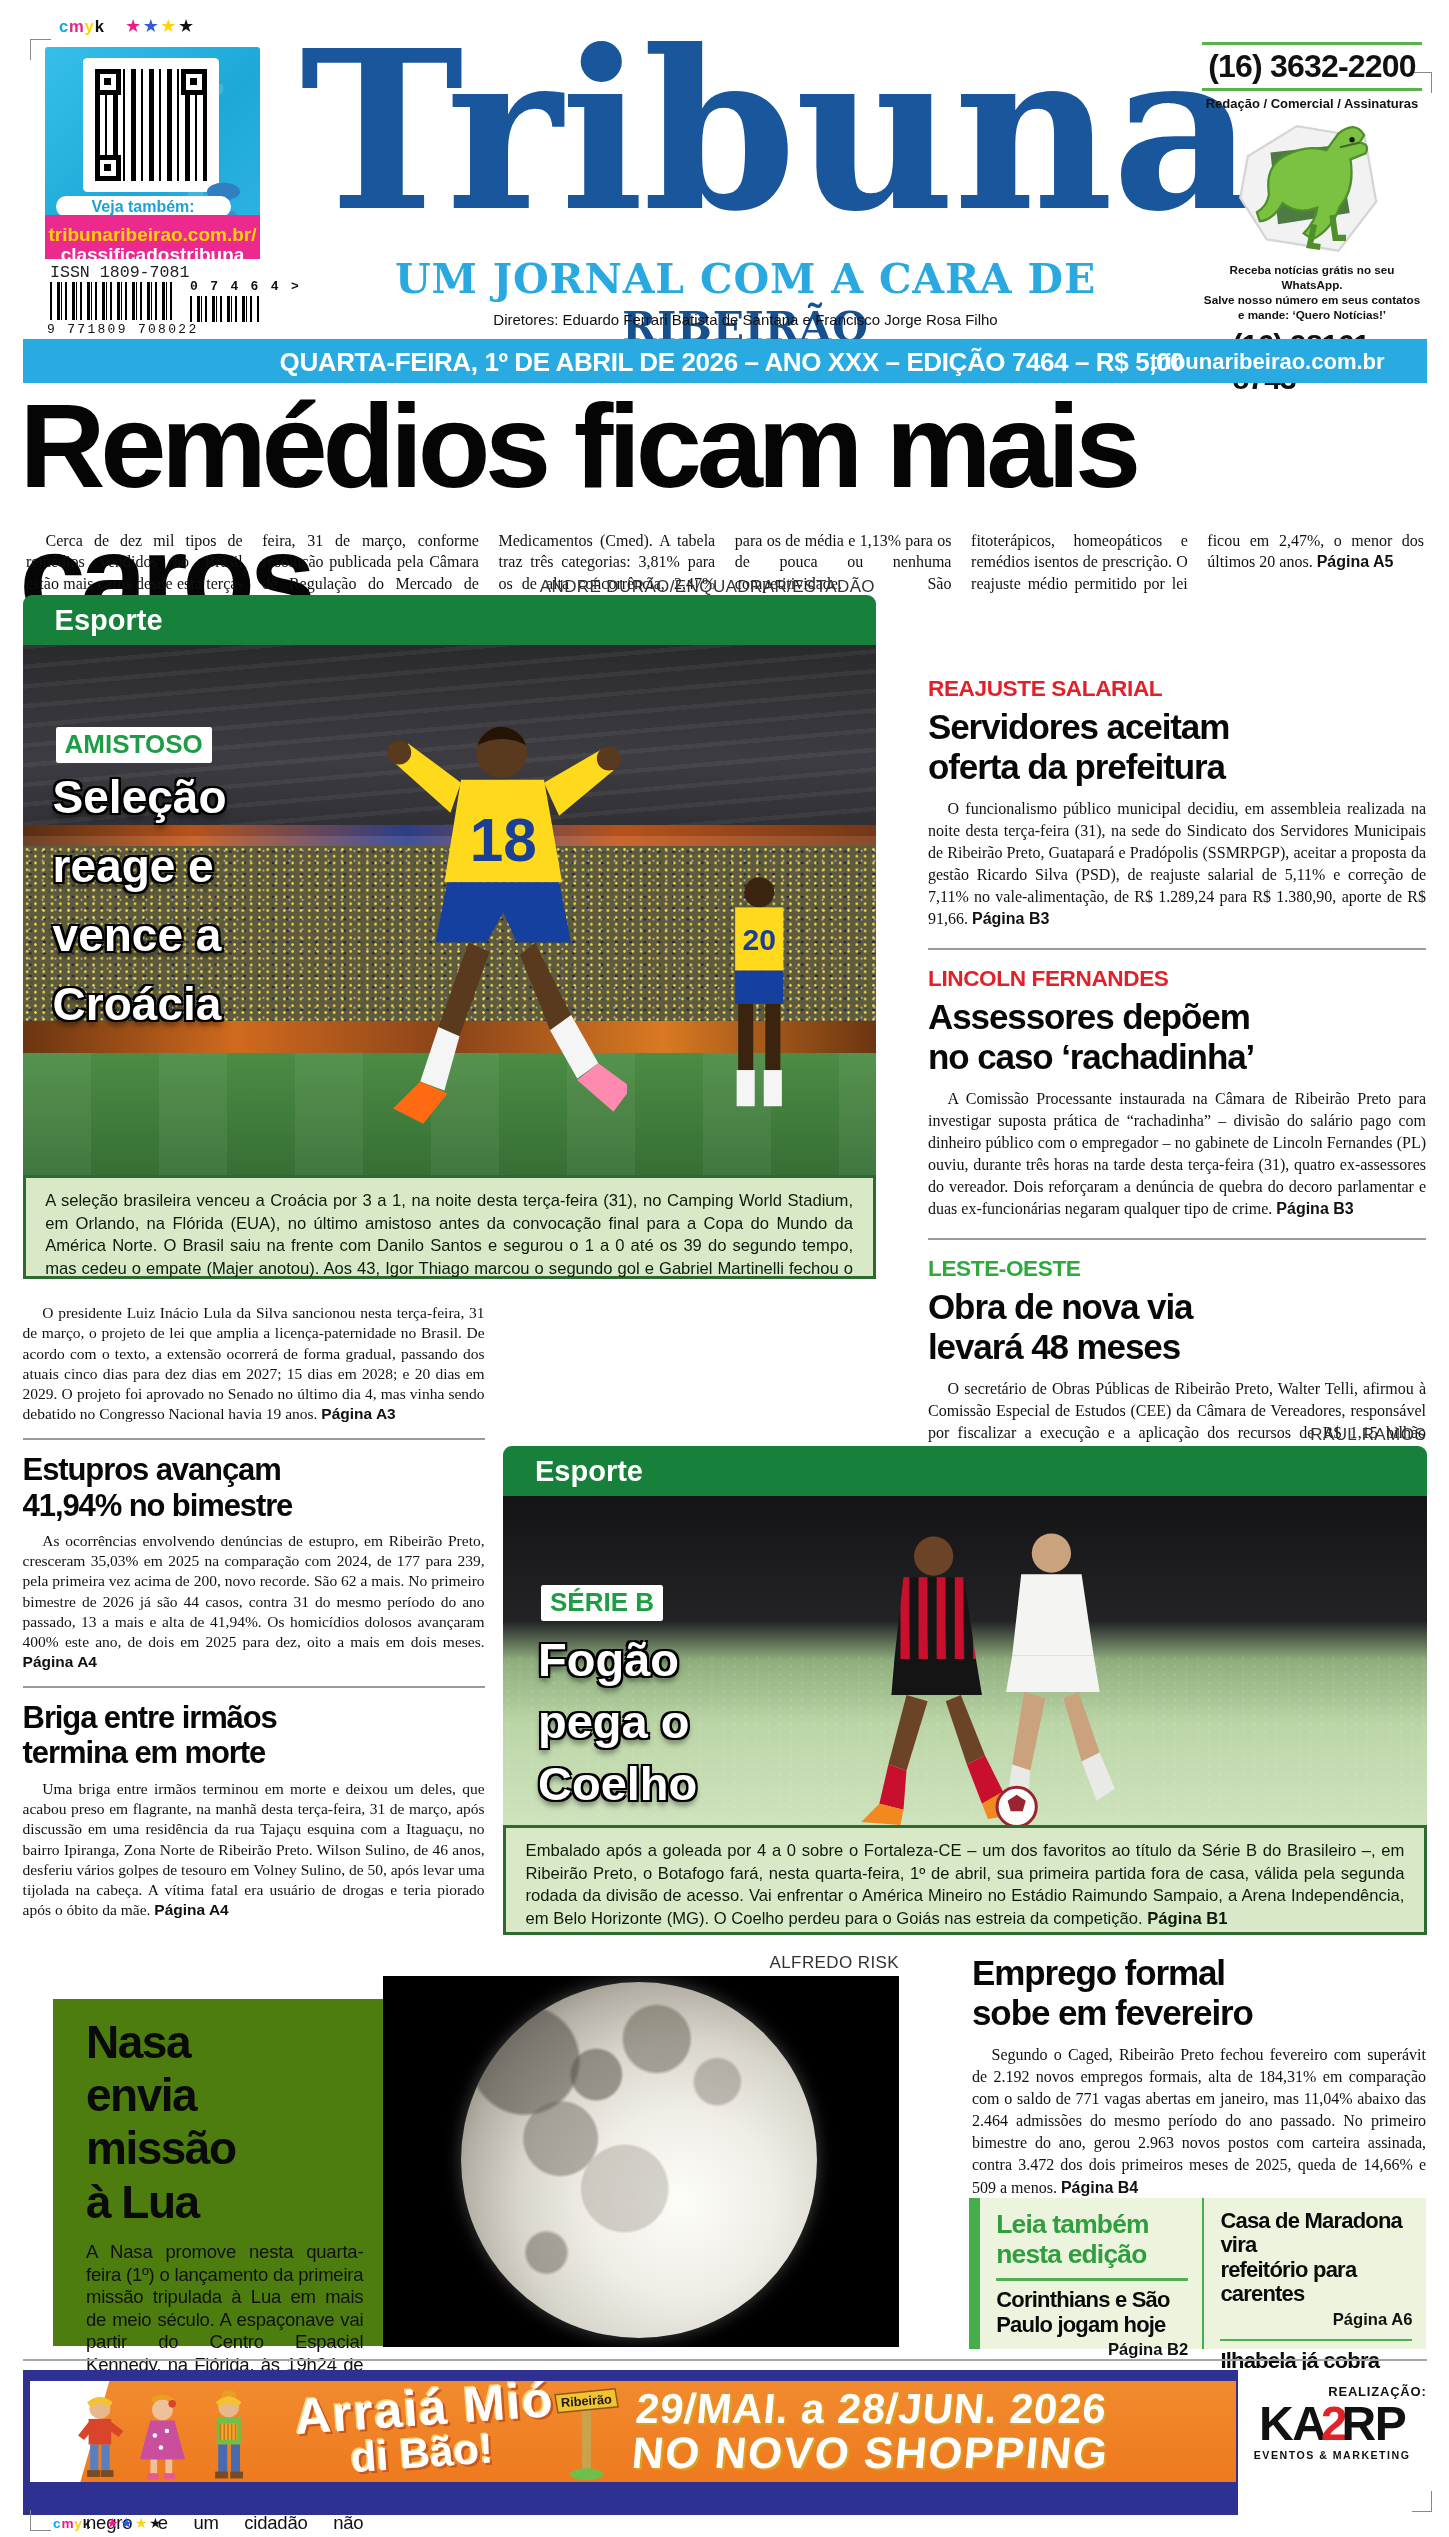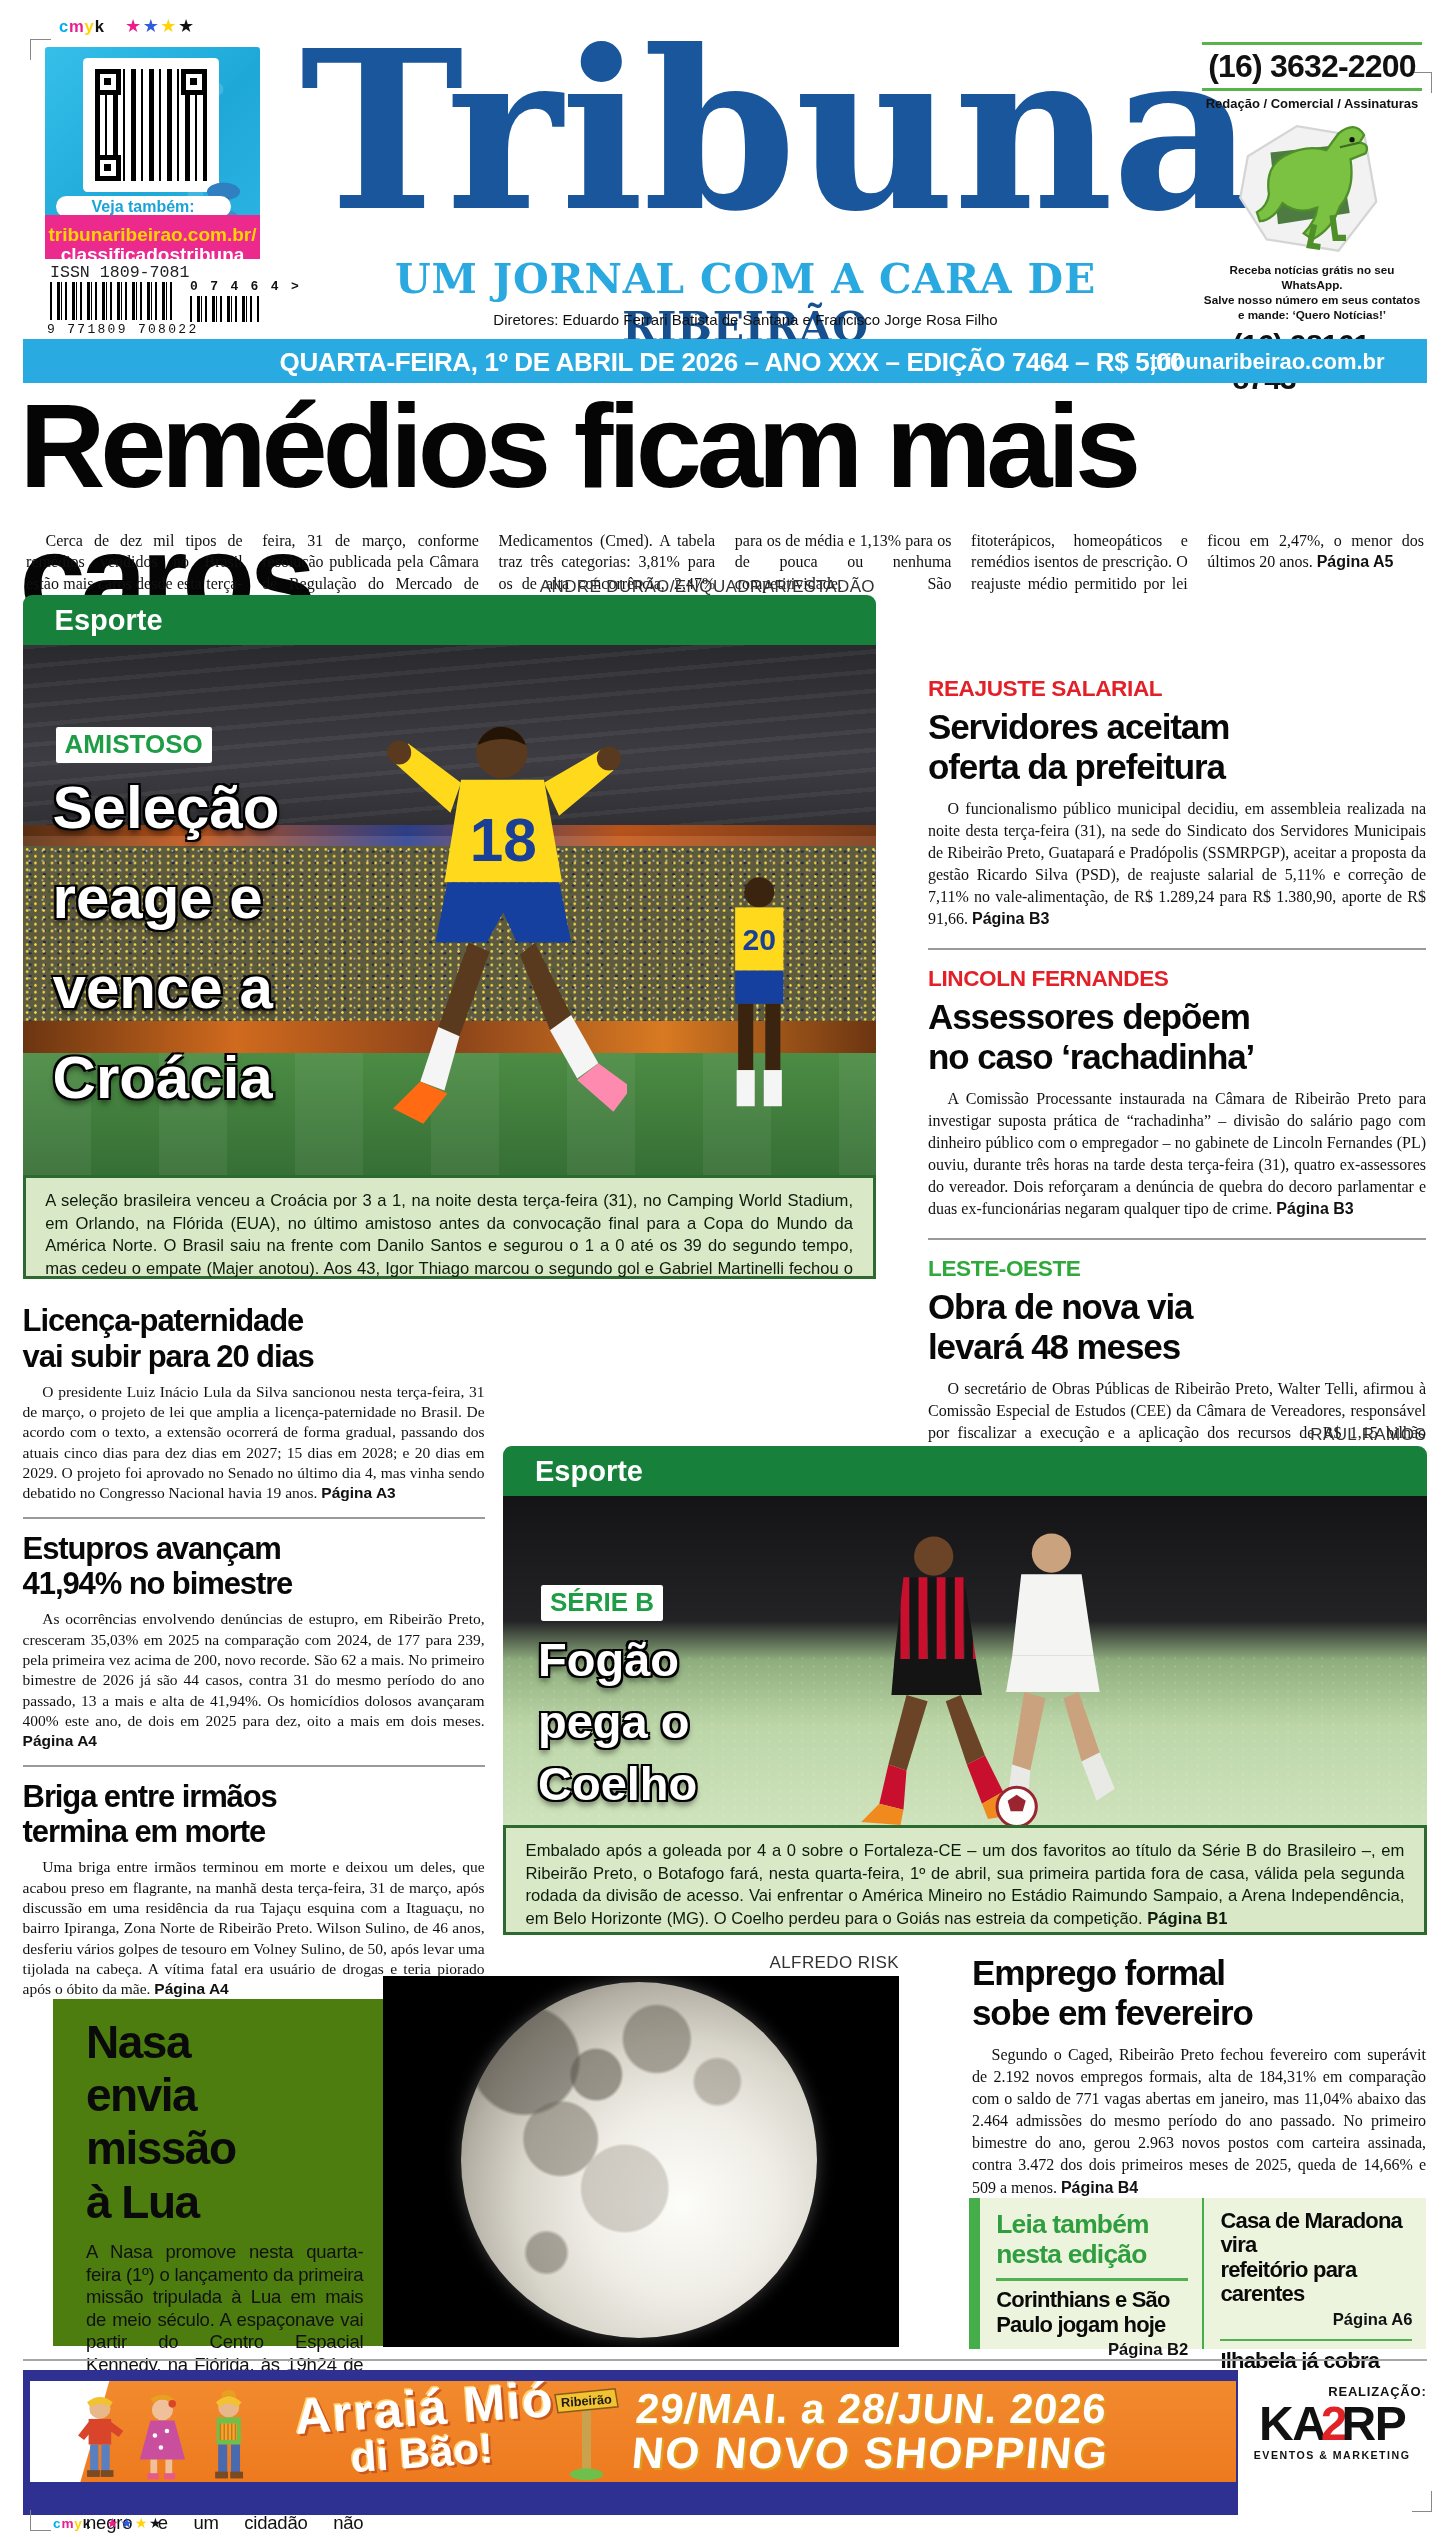--- a/index.html
+++ b/index.html
@@ -280,21 +280,21 @@
         <text x="38" y="52" font-size="20" font-weight="bold" fill="#1b3f94" text-anchor="middle">20</text>
         <rect x="22" y="66" width="32" height="22" fill="#1540a0"></rect>
         <rect x="24" y="88" width="10" height="44" fill="#3a2410"></rect>
         <rect x="42" y="88" width="10" height="44" fill="#3a2410"></rect>
         <rect x="23" y="132" width="12" height="24" fill="#f5f5f5"></rect>
         <rect x="41" y="132" width="12" height="24" fill="#f5f5f5"></rect>
       </svg>
       <div class="abs" style="left:33px;top:82px;">
         <span class="pkick">AMISTOSO</span>
       </div>
-      <div class="abs photo-head pre" style="left:30px;top:118px;font-size:60px;line-height:1.5;">Seleção
+      <div class="abs photo-head pre" style="left:30px;top:118px;font-size:46px;line-height:1.5;">Seleção
 reage e
 vence a
 Croácia</div>
     </div>
     <div class="capbox" style="height:104px;">
       <span>A seleção brasileira venceu a Croácia por 3 a 1, na noite desta terça-feira (31), no Camping World Stadium, em Orlando, na Flórida (EUA), no último amistoso antes da convocação final para a Copa do Mundo da América Norte. O Brasil saiu na frente com Danilo Santos e segurou o 1 a 0 até os 39 do segundo tempo, mas cedeu o empate (Majer anotou). Aos 43, Igor Thiago marcou o segundo gol e Gabriel Martinelli fechou o placar nos acréscimos.</span> 
     </div>
   </div>
 
   <div class="abs rcol">
@@ -359,22 +359,20 @@
 Coelho
 em MG</div>
     </div>
     <div class="capbox" style="height:110px;">
       <span>Embalado após a goleada por 4 a 0 sobre o Fortaleza-CE – um dos favoritos ao título da Série B do Brasileiro –, em Ribeirão Preto, o Botafogo fará, nesta quarta-feira, 1º de abril, sua primeira partida fora de casa, válida pela segunda rodada da divisão de acesso. Vai enfrentar o América Mineiro no Estádio Raimundo Sampaio, a Arena Independência, em Belo Horizonte (MG). O Coelho perdeu para o Goiás nas estreia da competição.</span> <b>Página B1</b>
     </div>
   </div>
 
   <div class="abs lcol">
     <article>
-      <h2 class="arth pre">Licença-paternidade
-vai subir para 20 dias</h2>
       <p class="artb"><span style="display:inline-block;width:19.6px;"></span><span>O presidente Luiz Inácio Lula da Silva sancionou nesta terça-feira, 31 de março, o projeto de lei que amplia a licença-paternidade no Brasil. De acordo com o texto, a extensão ocorrerá de forma gradual, passando dos atuais cinco dias para dez dias em 2027; 15 dias em 2028; e 20 dias em 2029. O projeto foi aprovado no Senado no último dia 4, mas vinha sendo debatido no Congresso Nacional havia 19 anos.</span> <b class="pageref">Página A3</b></p>
     </article>
     <div class="divider"></div>
     <article>
       <h2 class="arth pre">Estupros avançam
 41,94% no bimestre</h2>
       <p class="artb"><span style="display:inline-block;width:19.6px;"></span><span>As ocorrências envolvendo denúncias de estupro, em Ribeirão Preto, cresceram 35,03% em 2025 na comparação com 2024, de 177 para 239, pela primeira vez acima de 200, novo recorde. São 62 a mais. No primeiro bimestre de 2026 já são 44 casos, contra 31 do mesmo período do ano passado, 13 a mais e alta de 41,94%. Os homicídios dolosos avançaram 400% este ano, de dois em 2025 para dez, oito a mais em dois meses.</span> <b class="pageref">Página A4</b></p>
     </article>
     <div class="divider"></div>
     <article>

